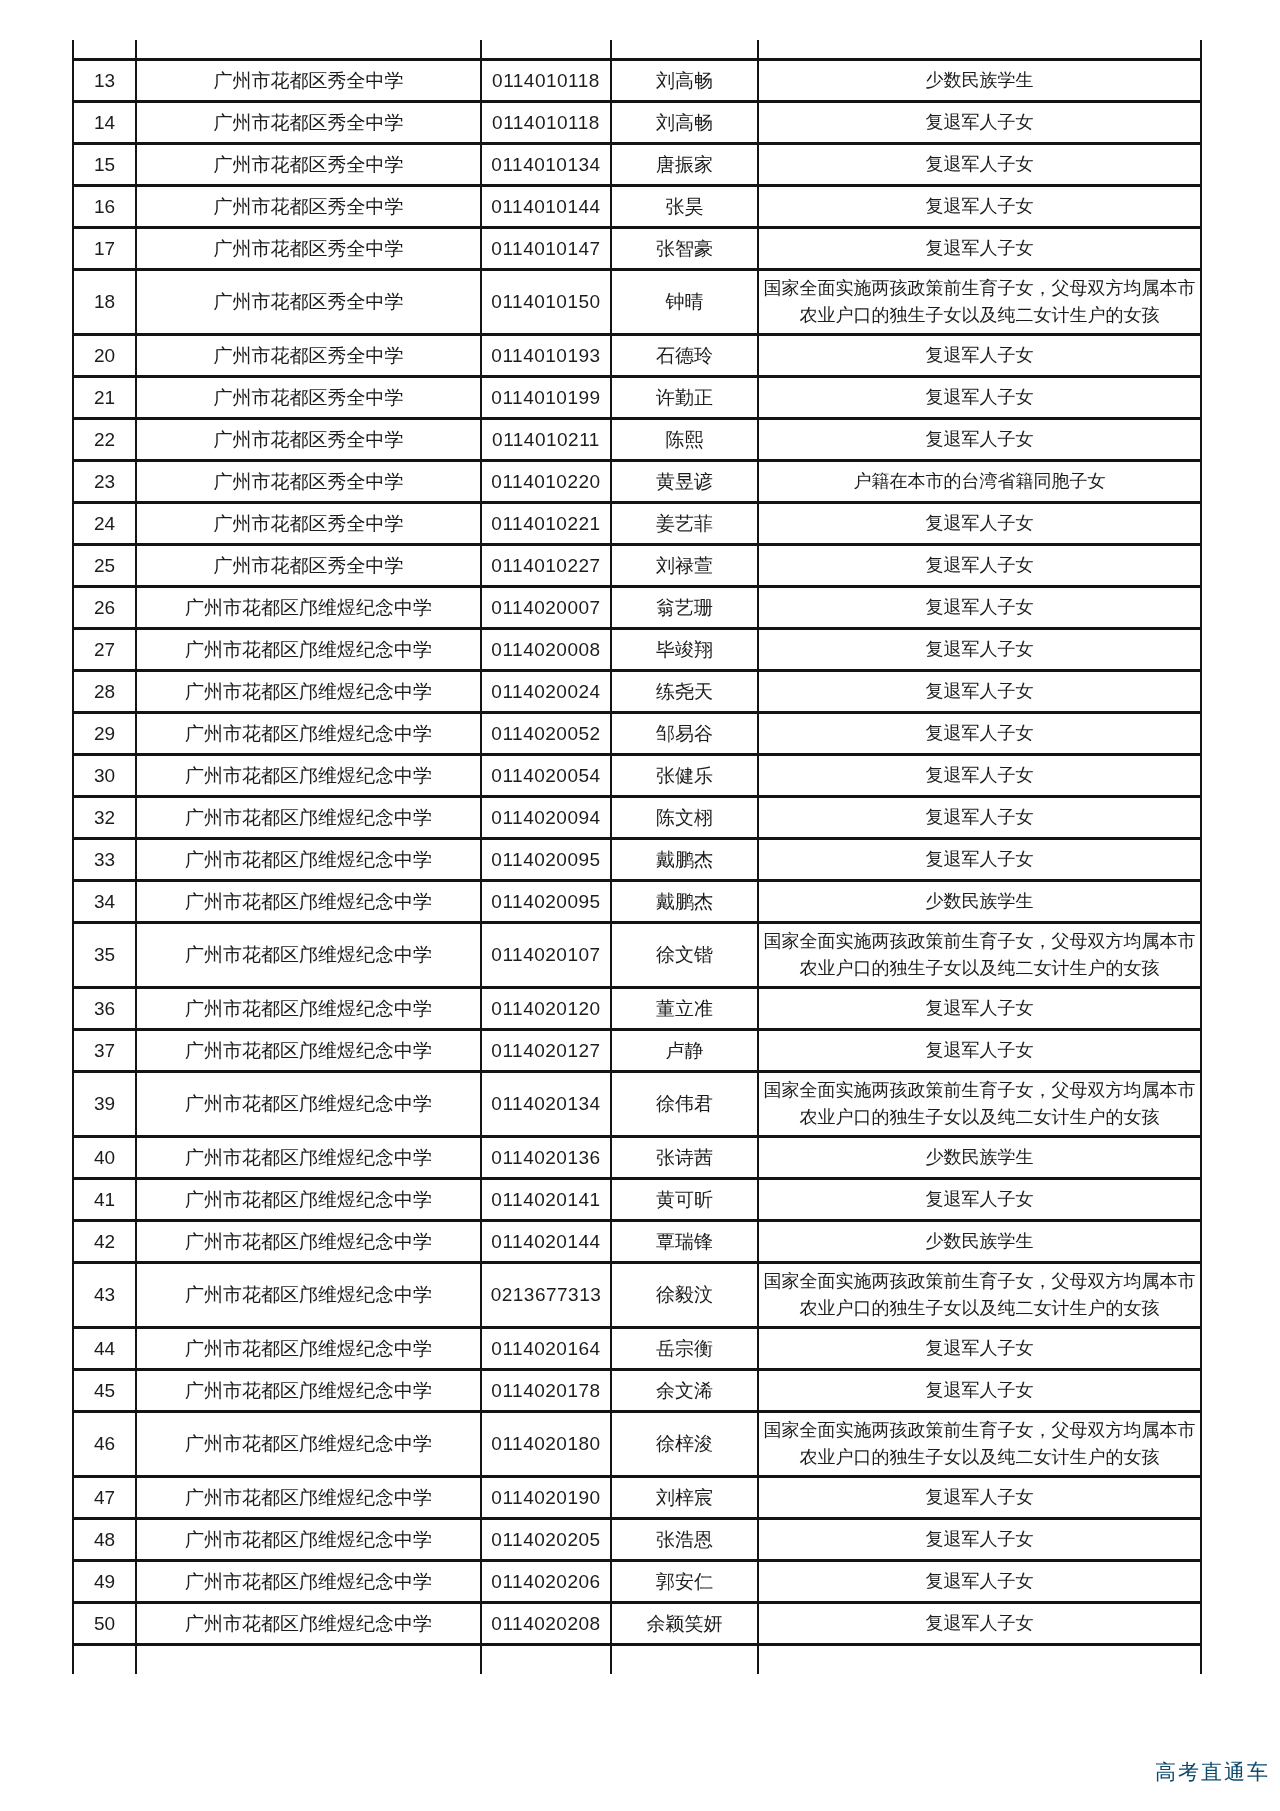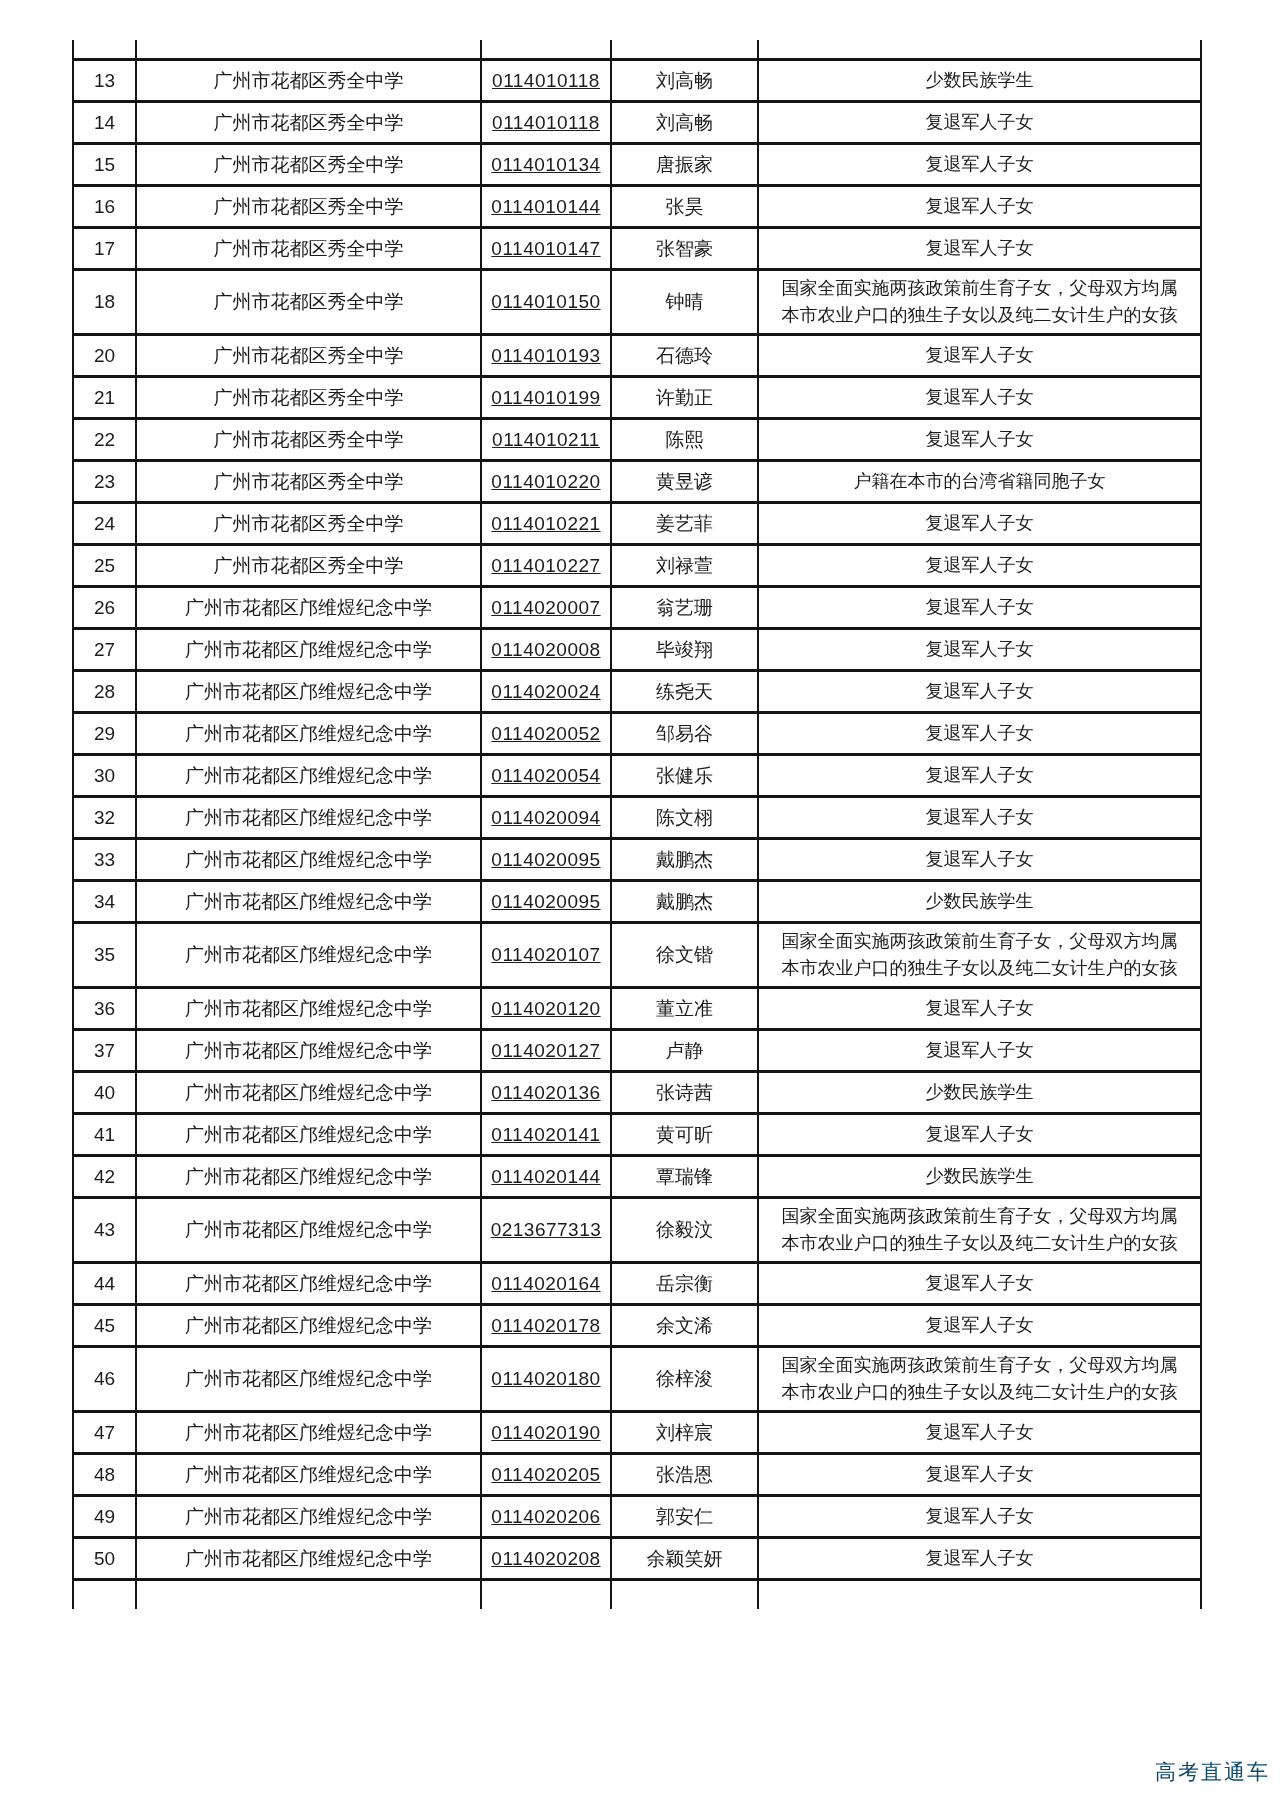--- a/index.html
+++ b/index.html
@@ -29,25 +29,25 @@
     text-align: center;
     vertical-align: middle;
     font-size: 19px;
     color: #1c1c1c;
     padding: 4px 6px;
     height: 31px;
     overflow: hidden;
     word-break: break-word;
   }
   .doc-table td.col-num { font-size: 19px; }
-  .doc-table td.col-id { letter-spacing: 0.5px; text-decoration: underline; }
+  .doc-table td.col-id { letter-spacing: 0.5px; }
   .doc-table td.col-category {
     font-size: 18px;
     line-height: 27px;
-    padding: 4px 22px;
+    padding: 4px 4px;
   }
   
   .doc-table tr.stub-top td {
     border-top: none;
     height: 18px;
     padding: 0;
   }
   .doc-table tr.stub-bottom td {
     border-bottom: none;
     height: 28px;
@@ -238,20 +238,27 @@
           <td class="col-category">复退军人子女</td>
         </tr>
         <tr>
           <td class="col-num">37</td>
           <td class="col-school">广州市花都区邝维煜纪念中学</td>
           <td class="col-id">0114020127</td>
           <td class="col-name">卢静</td>
           <td class="col-category">复退军人子女</td>
         </tr>
         <tr>
+          <td class="col-num">39</td>
+          <td class="col-school">广州市花都区邝维煜纪念中学</td>
+          <td class="col-id">0114020134</td>
+          <td class="col-name">徐伟君</td>
+          <td class="col-category">国家全面实施两孩政策前生育子女，父母双方均属本市农业户口的独生子女以及纯二女计生户的女孩</td>
+        </tr>
+        <tr>
           <td class="col-num">40</td>
           <td class="col-school">广州市花都区邝维煜纪念中学</td>
           <td class="col-id">0114020136</td>
           <td class="col-name">张诗茜</td>
           <td class="col-category">少数民族学生</td>
         </tr>
         <tr>
           <td class="col-num">41</td>
           <td class="col-school">广州市花都区邝维煜纪念中学</td>
           <td class="col-id">0114020141</td>

